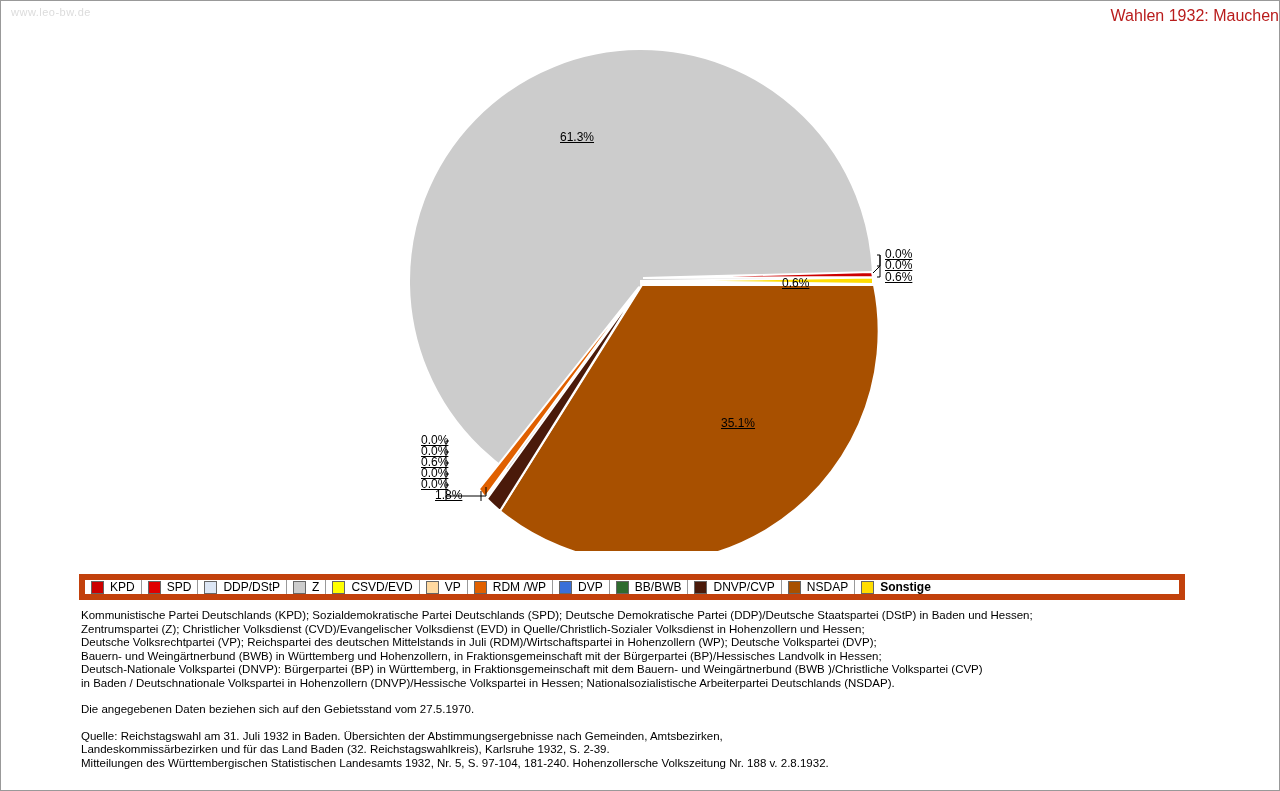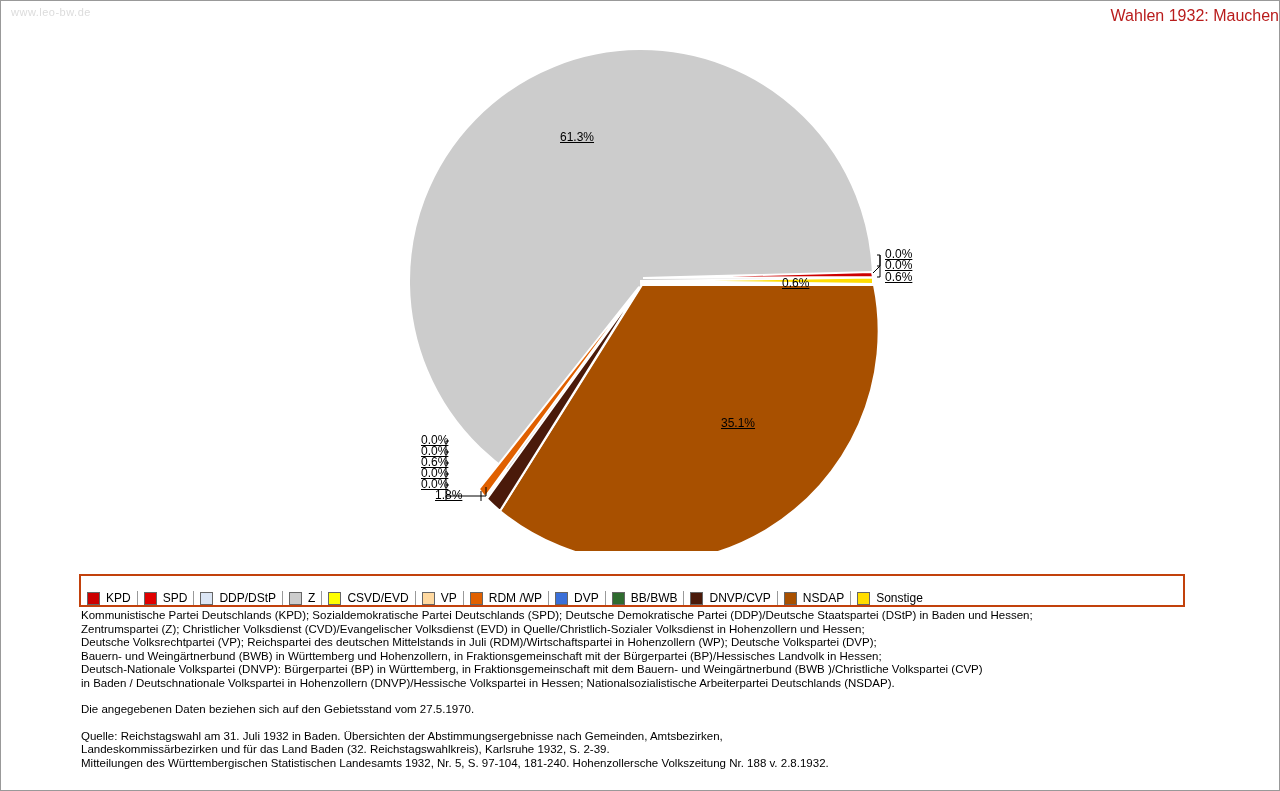--- a/index.html
+++ b/index.html
@@ -40,37 +40,38 @@
     left: 0;
     top: 40px;
     width: 1280px;
     height: 510px;
   }
   .legend {
     position: absolute;
     left: 78px;
     top: 573px;
     width: 1106px;
-    height: 33px;
-    border: 2px solid #c2410c;
+    height: 26px;
+    border: 6px solid #c2410c;
     background: #ffffff;
     box-sizing: border-box;
     display: flex;
-    align-items: flex-end;
+    align-items: flex-start;
   }
   .legend-item {
     display: flex;
     align-items: center;
     padding: 0 6px;
     border-right: 1px solid #999999;
     white-space: nowrap;
     font-size: 12px;
   }
   .legend-item:last-child {
     border-right: none;
+    font-weight: bold;
   }
   .legend-swatch {
     width: 11px;
     height: 11px;
     border: 1px solid #666666;
     margin-right: 6px;
     flex: none;
   }
   .notes {
     position: absolute;

